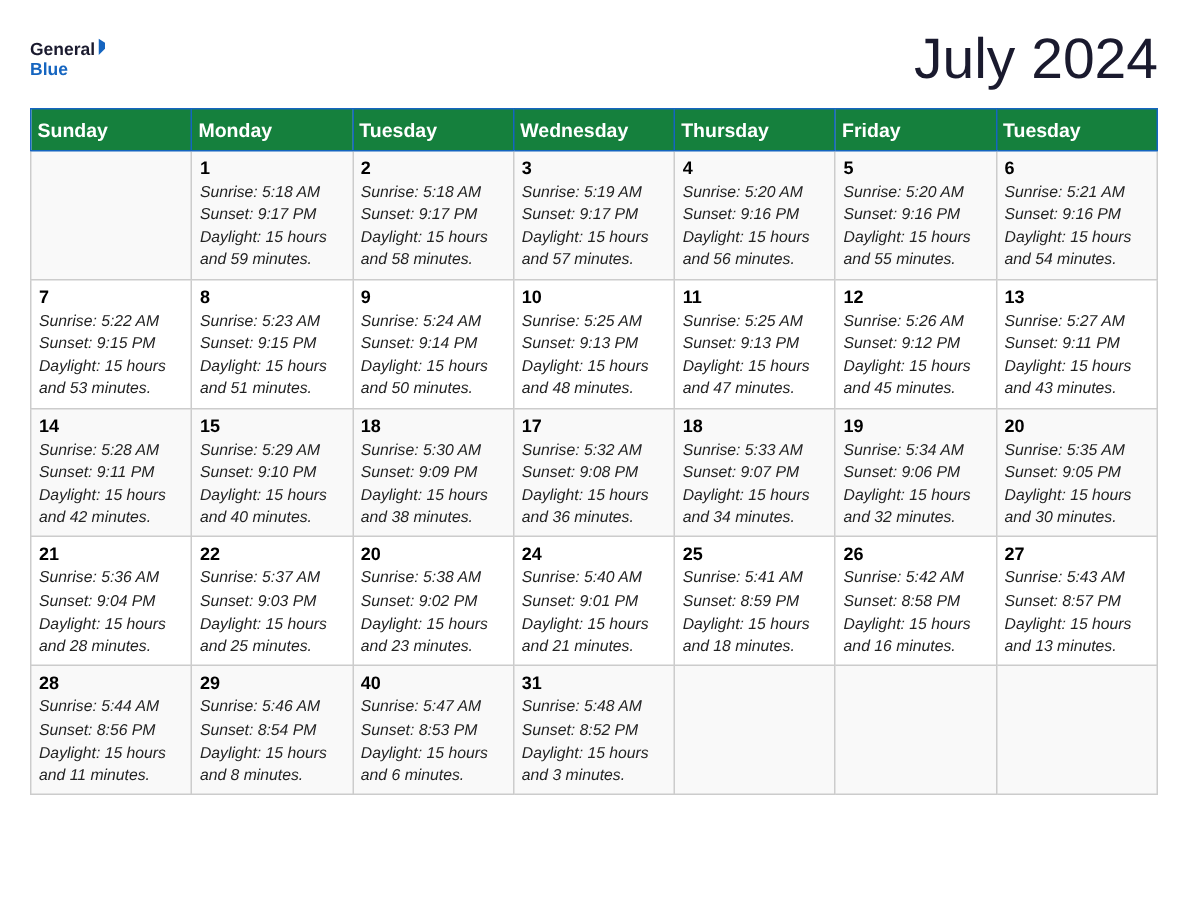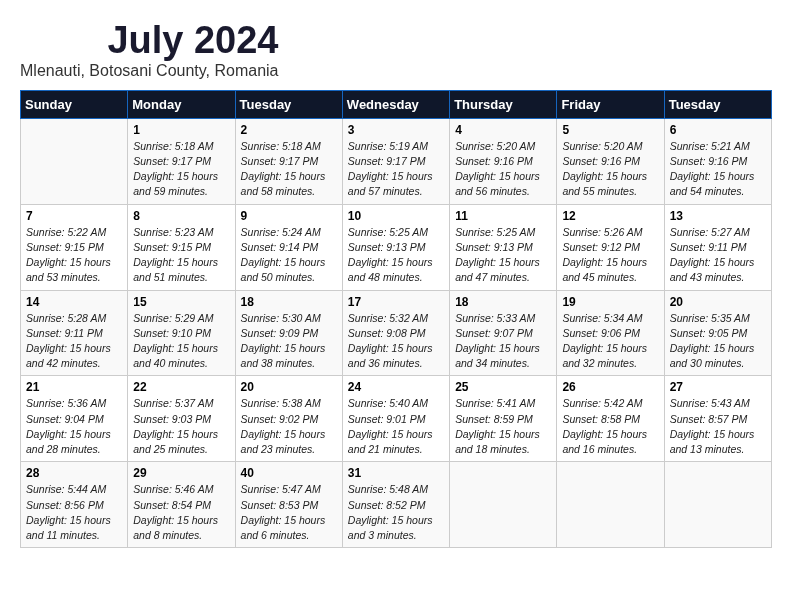--- a/index.html
+++ b/index.html
@@ -19,36 +19,36 @@
     .logo {
       display: flex;
       align-items: center;
       gap: 4px;
     }
     .title-block {
       text-align: right;
     }
     .main-title {
       font-size: 38px;
-      font-weight: bold;
+      font-weight: normal;
       color: #1a1a2e;
       line-height: 1.1;
     }
     .subtitle {
       font-size: 16px;
       color: #333;
     }
     table {
       width: 100%;
       border-collapse: collapse;
       margin-top: 10px;
       font-size: 11px;
     }
     thead tr th {
-      background-color: #0f172a;
+      background-color: #15803d;
       color: #fff;
       padding: 6px 4px;
       text-align: left;
       font-size: 13px;
       font-weight: bold;
       border: 1px solid #1565c0;
     }
     tbody tr td {
       border: 1px solid #ccc;
       vertical-align: top;
@@ -75,23 +75,29 @@
       font-style: italic;
     }
     .empty-cell {
       min-height: 70px;
     }
   </style>
 </head>
 <body>
 
 <div class="header-top">
+  <div class="logo">
+  <svg width="50" height="40" viewBox="0 0 60 44" xmlns="http://www.w3.org/2000/svg">
+    <text x="0" y="18" font-size="14" font-weight="bold" font-family="Arial" fill="#1a1a2e">General</text>
+    <text x="0" y="34" font-size="14" font-weight="bold" font-family="Arial" fill="#1565c0">Blue</text>
+    <polygon points="55,5 63,10 55,18" fill="#1565c0"></polygon>
+  </svg>
+</div>
   <div class="title-block">
     <div class="main-title">July 2024</div>
-    <div class="subtitle">Mlenauti, Botosani County, Romania</div>
   </div>
 </div>
 
 <table>
   <thead>
     <tr>
     <th>Sunday</th>
         <th>Monday</th>
         <th>Tuesday</th>
         <th>Wednesday</th>

